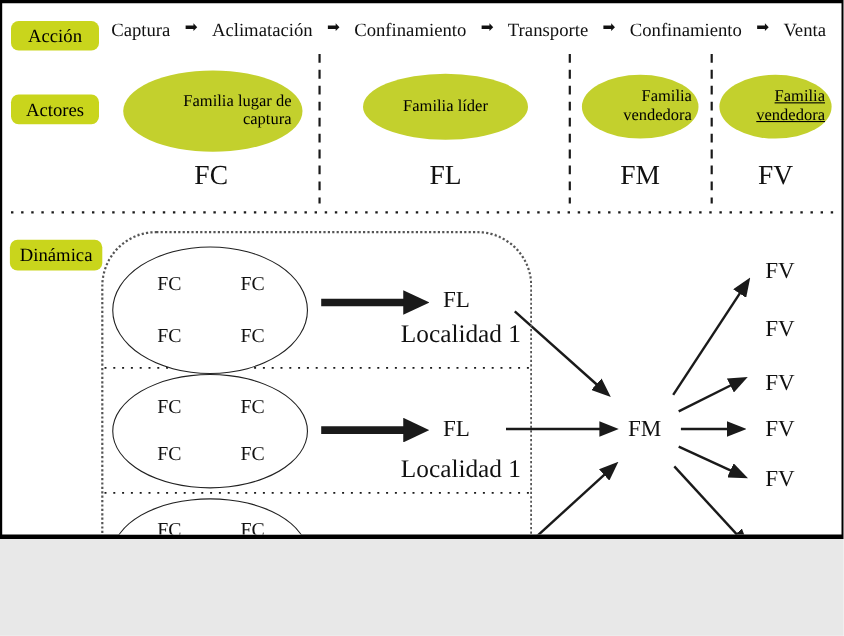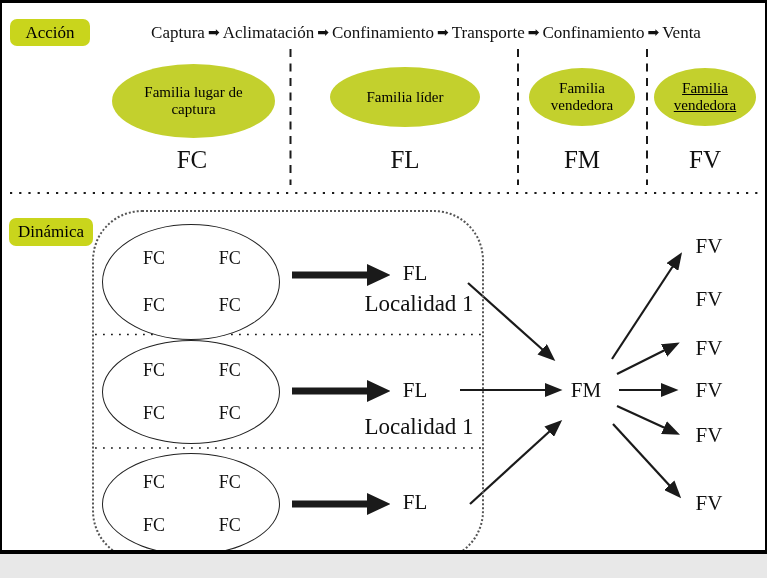--- a/index.html
+++ b/index.html
@@ -1,40 +1,40 @@
 <!DOCTYPE html>
 <html style="--color-background: #ffffff; --color-label-bg: #c9d51c; --color-ellipse-bg: #c3d02d; --color-line: #1a1a1a;"><head>
 <meta charset="utf-8">
 <style>
   html,body { margin:0; padding:0; background:#e8e8e8; }
   body { font-family: "Liberation Serif", "DejaVu Serif", serif; color:#111; }
   .canvas {
-    position:relative; width:767px; height:554px; box-sizing:border-box;
+    position:relative; width:767px; height:490px; box-sizing:border-box;
     background:var(--color-background, #ffffff);
     border-top:3px solid #000; border-bottom:4px solid #000;
     border-left:2px solid #000; border-right:2px solid #000;
     overflow:hidden;
   }
   .bottom-thin-line { position:absolute; left:0; right:0; top:564px; height:1.5px; background:#222; }
   .tag {
     position:absolute; box-sizing:border-box;
     background:var(--color-label-bg, #c9d51c);
     border-radius:7px; display:flex; align-items:center; justify-content:center;
     font-size:17px; color:#000;
   }
   .flow-row {
     position:absolute; left:95px; right:10px; top:15px; height:30px;
-    display:flex; align-items:center; justify-content:center; gap:1px;
+    display:flex; align-items:flex-start; justify-content:center; gap:11px;
     font-size:17px; white-space:nowrap;
   }
   .flow-arrow { font-family:"DejaVu Sans", sans-serif; font-size:14px; margin:0 2px; transform:translateY(-1px); }
   .actor-ellipse {
     position:absolute; box-sizing:border-box; border-radius:50%;
     background:var(--color-ellipse-bg, #c3d02d);
-    display:flex; align-items:center; justify-content:center; text-align:center;
+    display:flex; align-items:center; justify-content:center; text-align:right;
     font-size:15px; line-height:1.12; padding:4px 10px; color:#000;
   }
   .acr { position:absolute; transform:translate(-50%,-50%); font-size:25px; }
   .dyn-container {
     position:absolute; left:90px; top:207px; width:392px; height:351px;
     box-sizing:border-box; border:2px dotted #555; border-radius:50px;
   }
   .dyn-ellipse {
     position:absolute; box-sizing:border-box; border:1.5px solid #222;
     border-radius:50%; background:#fff;
@@ -78,20 +78,21 @@
     <line class="ln" x1="468" y1="501" x2="548" y2="428" stroke-width="2.2" marker-end="url(#ah-small)"></line>
 
     <line class="ln" x1="610" y1="356" x2="671" y2="263" stroke-width="2.2" marker-end="url(#ah-small)"></line>
     <line class="ln" x1="615" y1="371" x2="663" y2="347" stroke-width="2.2" marker-end="url(#ah-small)"></line>
     <line class="ln" x1="617" y1="387" x2="660" y2="387" stroke-width="2.2" marker-end="url(#ah-small)"></line>
     <line class="ln" x1="615" y1="403" x2="663" y2="425" stroke-width="2.2" marker-end="url(#ah-small)"></line>
     <line class="ln" x1="611" y1="421" x2="668" y2="483" stroke-width="2.2" marker-end="url(#ah-small)"></line>
   </svg>
 
   <div class="tag" style="left:8px; top:16px; width:80px; height:27px;">Acción</div>
+  <div class="tag" style="left:8px; top:83px; width:80px; height:27px;">Actores</div>
   <div class="tag" style="left:7px; top:215px; width:84px; height:28px;">Dinámica</div>
 
   <div class="flow-row">
     <span>Captura</span>
     <span class="flow-arrow">➡</span>
     <span>Aclimatación</span>
     <span class="flow-arrow">➡</span>
     <span>Confinamiento</span>
     <span class="flow-arrow">➡</span>
     <span>Transporte</span>

